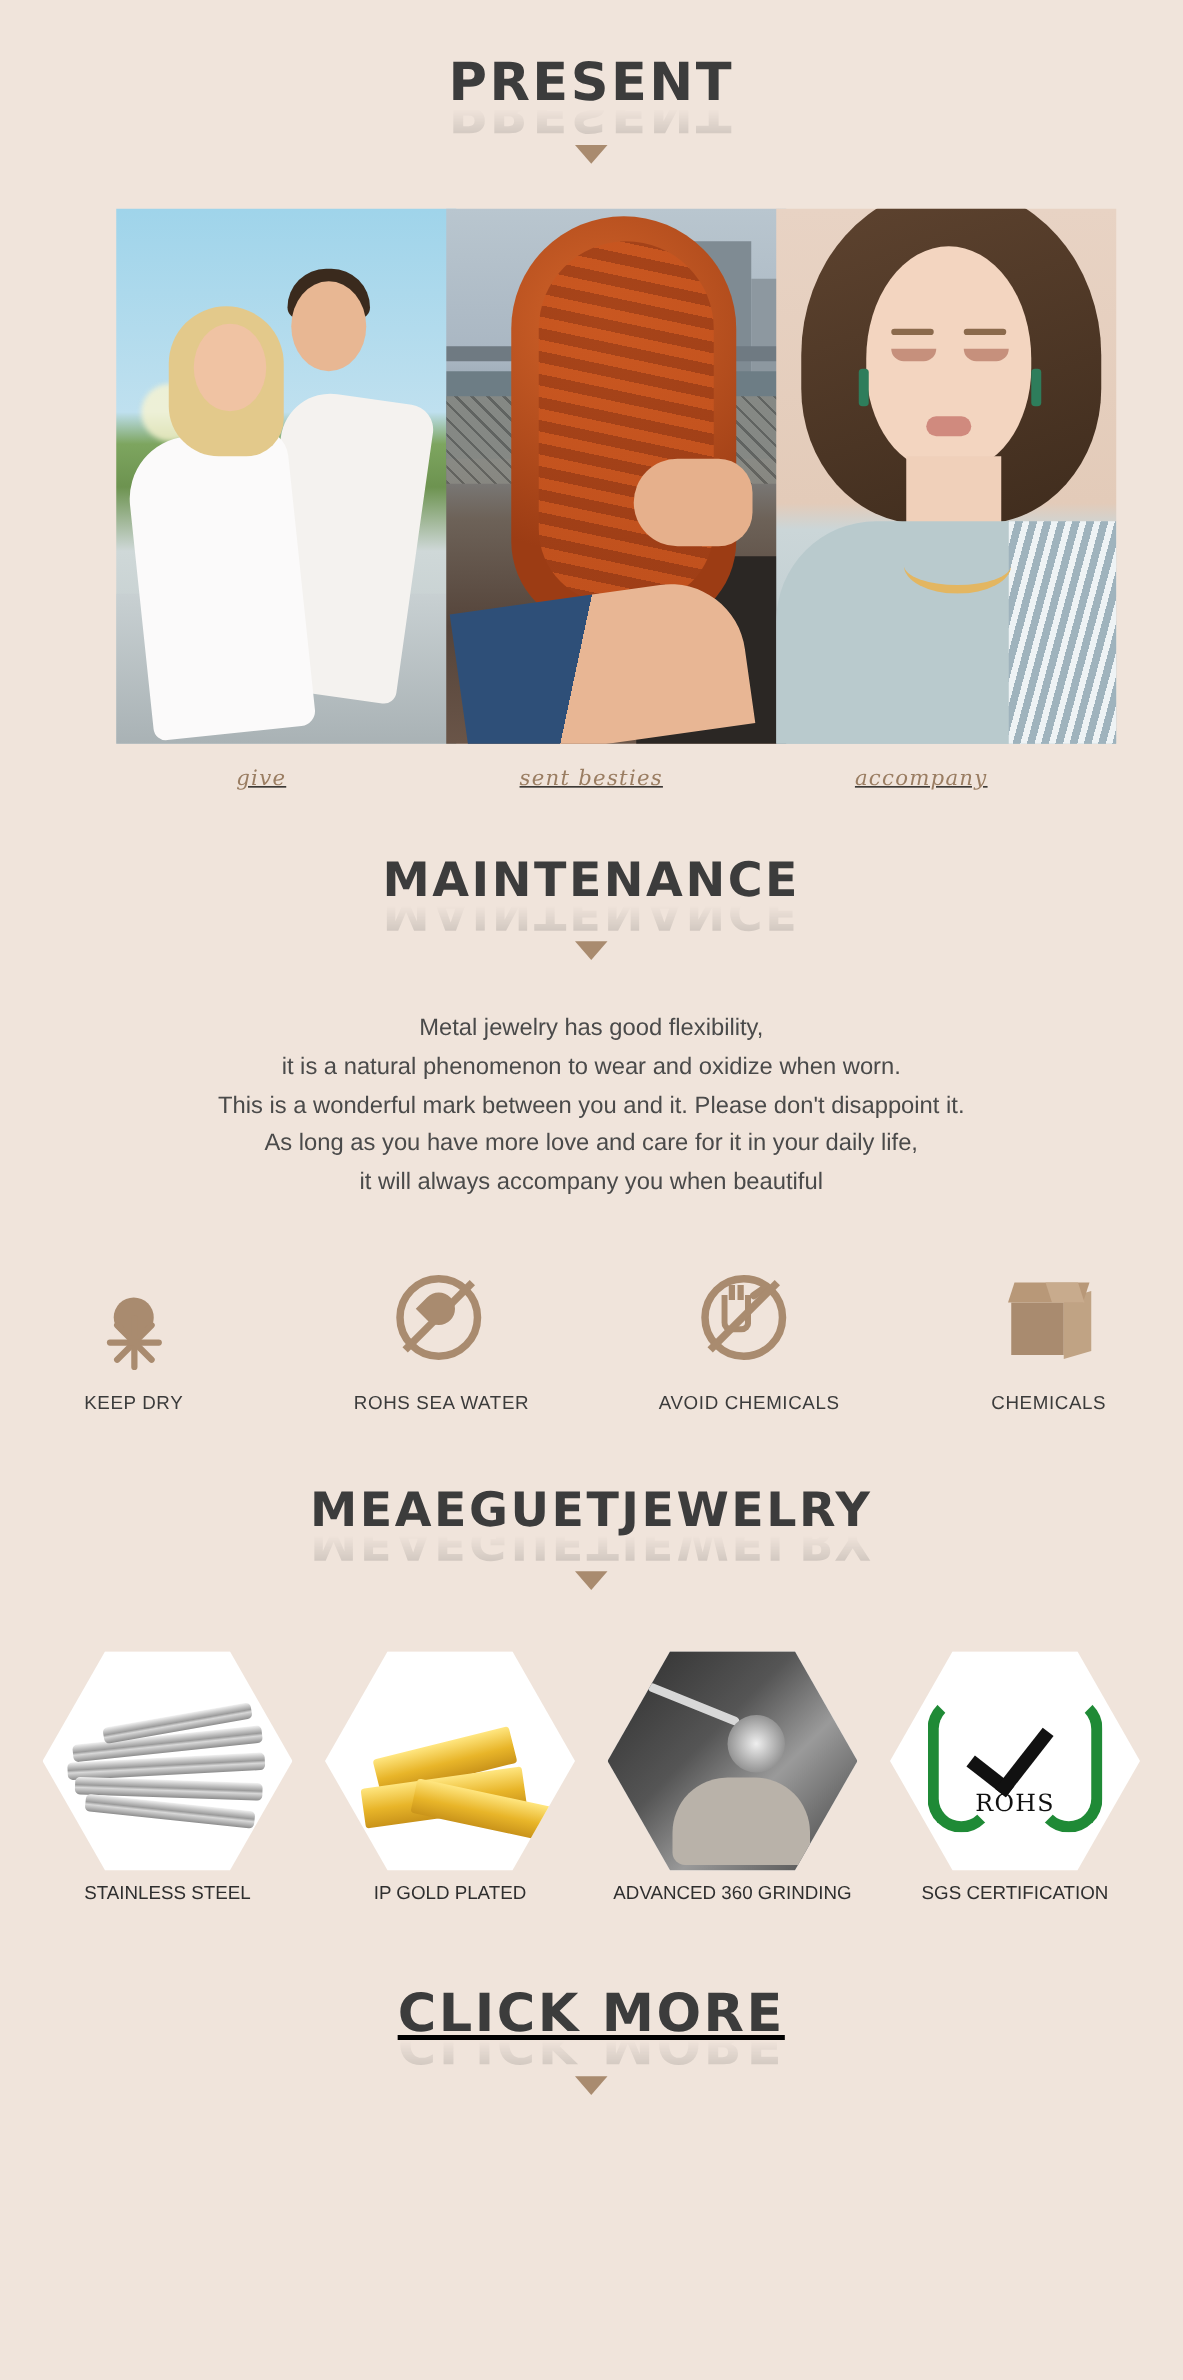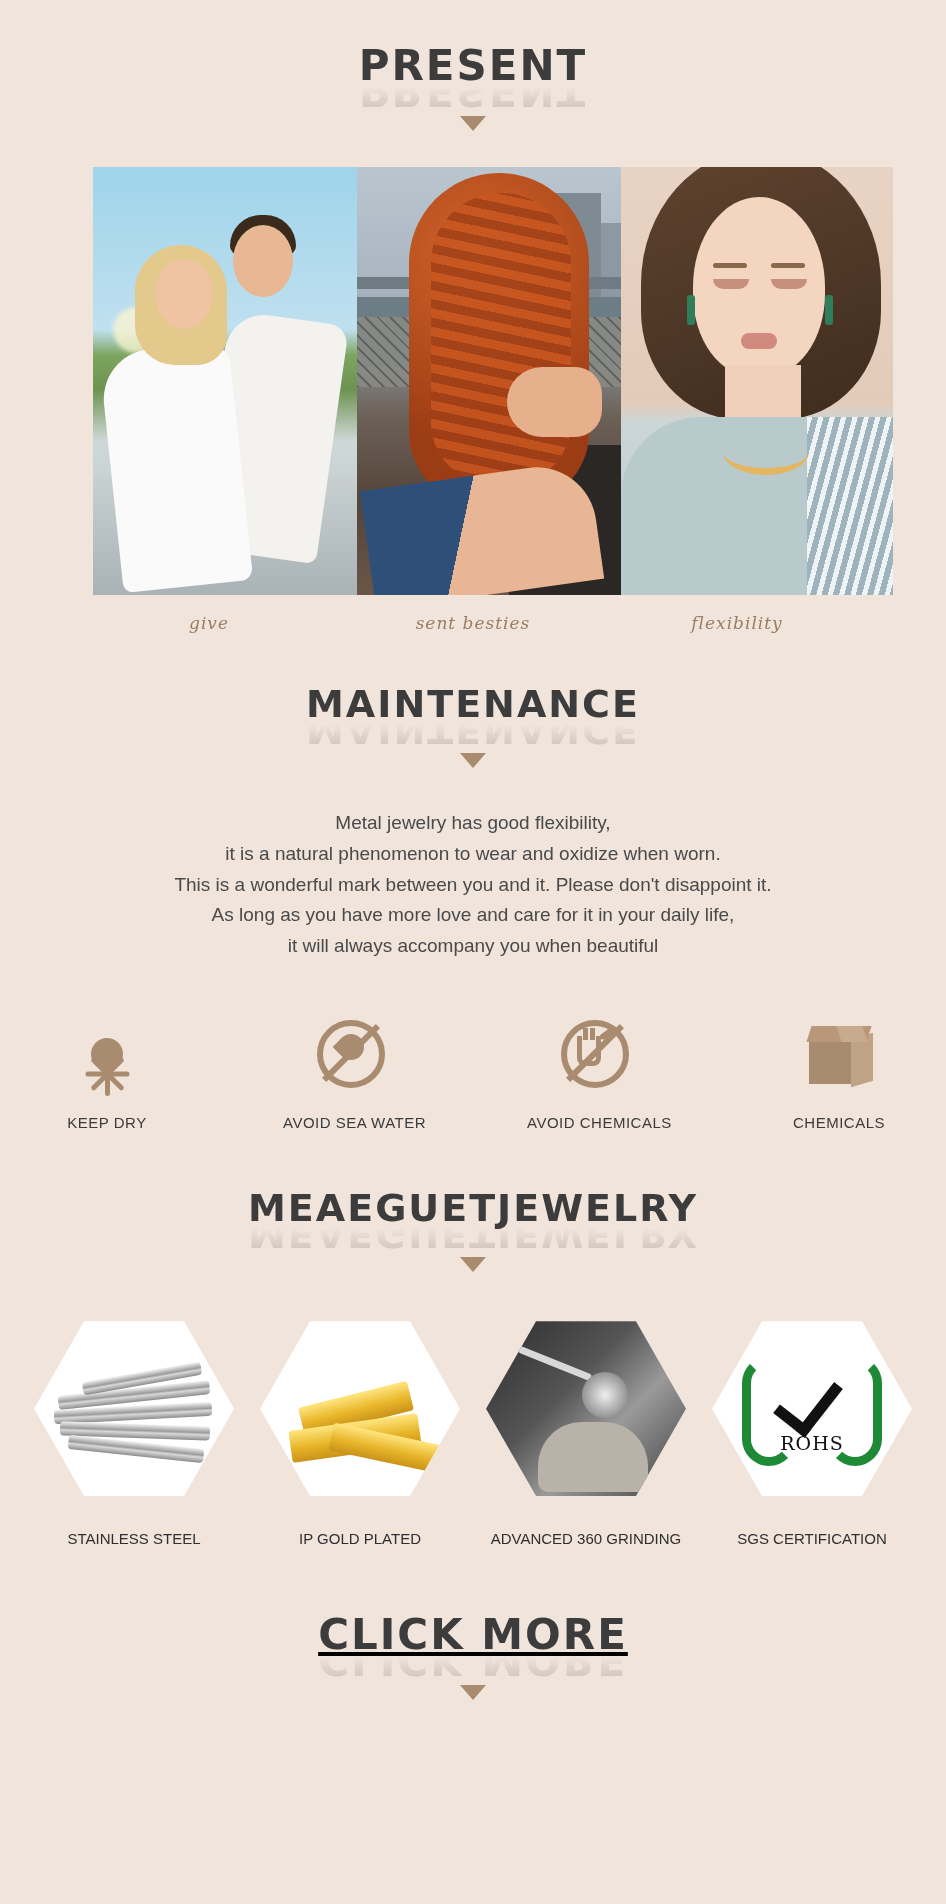--- a/index.html
+++ b/index.html
@@ -55,21 +55,21 @@
     border-top: 15px solid #a98b6f;
   }
 
   
   .photo-row {
     display: flex;
     justify-content: center;
     gap: 32px;
     margin-top: 36px;
   }
-  .photo-cell { width: 232px; }
+  .photo-cell { width: 232px; text-decoration: underline; }
   .photo {
     width: 272px;
     height: 428px;
     overflow: hidden;
     position: relative;
     background: #d9cfc7;
   }
   .caption {
     text-align: center;
     margin-top: 18px;
@@ -173,21 +173,21 @@
   .hex {
     width: 200px;
     height: 186px;
     margin: 0 auto;
     background: #ffffff;
     clip-path: polygon(25% 3%, 75% 3%, 100% 50%, 75% 97%, 25% 97%, 0% 50%);
     position: relative;
     overflow: hidden;
   }
   .hex-label {
-    margin-top: 28px;
+    margin-top: 4px;
     font-size: 15px;
     color: #2f2f2f;
     white-space: nowrap;
   }
 
   
   .rod { position:absolute; background: linear-gradient(to bottom,#f2f2f2,#9b9b9b 45%,#d8d8d8 60%,#8c8c8c); border-radius: 4px; }
   
   .bar-gold { position:absolute; background: linear-gradient(to bottom,#ffe680,#e8b529 55%,#c9931a); border-radius: 3px; }
   
@@ -259,21 +259,21 @@
         <div class="eye1"></div>
           <div class="eye2"></div>
         <div class="lips"></div>
         <div class="neck"></div>
         <div class="shoulder"></div>
         <div class="stripe"></div>
         <div class="necklace"></div>
         <div class="ear1"></div>
           <div class="ear2"></div>
       </div>
-      <div class="caption">flexibility</div>
+      <div class="caption">accompany</div>
     </div>
   </div>
 
   <div class="section-head" style="padding-top:52px;">
     <div class="section-title mid">MAINTENANCE</div>
     <div class="reflection mid">MAINTENANCE</div>
     <div class="arrow-down"></div>
   </div>
 
   <div class="maint-text">
@@ -295,21 +295,21 @@
       </div>
       <div class="care-label">KEEP DRY</div>
     </div>
 
     <div class="care-cell">
       <div class="care-icon">
         <div class="ban"></div>
         <div class="drop"></div>
         <div class="ban-bar"></div>
       </div>
-      <div class="care-label">AVOID SEA WATER</div>
+      <div class="care-label">ROHS SEA WATER</div>
     </div>
 
     <div class="care-cell">
       <div class="care-icon">
         <div class="ban"></div>
         <div class="flask"></div>
         <div class="flask-neck"></div>
         <div class="flask-tube"></div>
         <div class="ban-bar"></div>
       </div>

